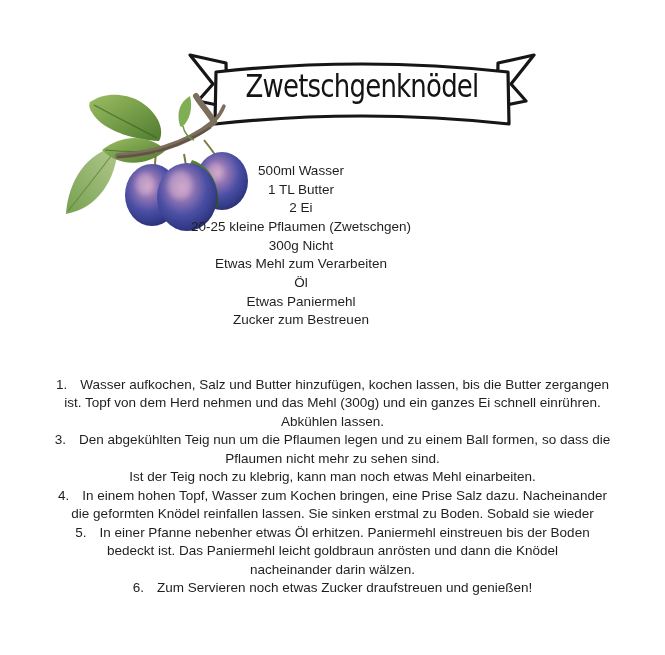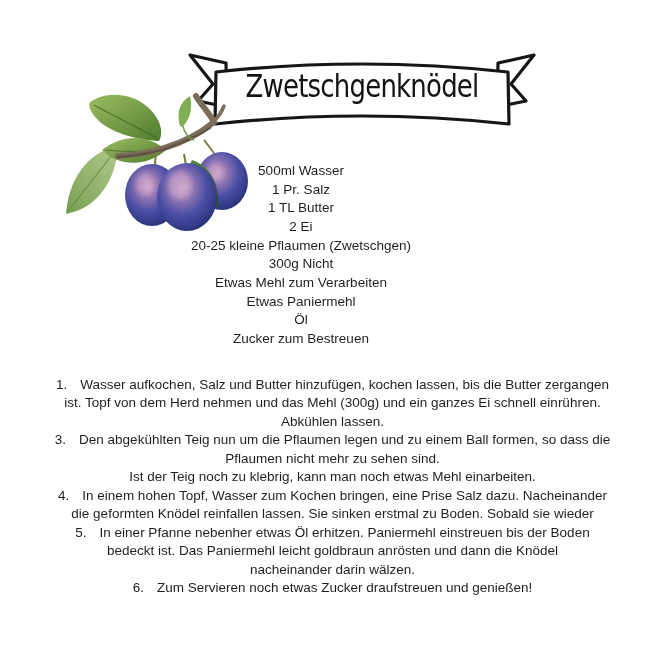--- a/index.html
+++ b/index.html
@@ -132,28 +132,27 @@
 
     <ellipse cx="100" cy="115" rx="27" ry="31" fill="url(#plumG)"></ellipse>
     <ellipse cx="93" cy="104" rx="9" ry="11" fill="#d9b3d2" opacity="0.5" filter="url(#soft)"></ellipse>
 
     <ellipse cx="135" cy="117" rx="30" ry="34" fill="url(#plumG)"></ellipse>
     <ellipse cx="128" cy="105" rx="12" ry="14" fill="#d9b3d2" opacity="0.5" filter="url(#soft)"></ellipse>
   </svg>
 
   <div class="ingredients">
     <div class="ing">500ml Wasser</div>
-    <div class="ing">1 Pr. Salz</div>
     <div class="ing">1 TL Butter</div>
     <div class="ing">2 Ei</div>
     <div class="ing">20-25 kleine Pflaumen (Zwetschgen)</div>
     <div class="ing">300g Nicht</div>
     <div class="ing">Etwas Mehl zum Verarbeiten</div>
+    <div class="ing">Öl</div>
     <div class="ing">Etwas Paniermehl</div>
-    <div class="ing">Öl</div>
     <div class="ing">Zucker zum Bestreuen</div>
   </div>
 
   <div class="instructions">
 
     <div class="iline"><span class="num">1.</span><span>Wasser aufkochen, Salz und Butter hinzufügen, kochen lassen, bis die Butter zergangen</span></div>
     <div class="iline">ist. Topf von dem Herd nehmen und das Mehl (300g) und ein ganzes Ei schnell einrühren.</div>
     <div class="iline">Abkühlen lassen.</div>
 
 

